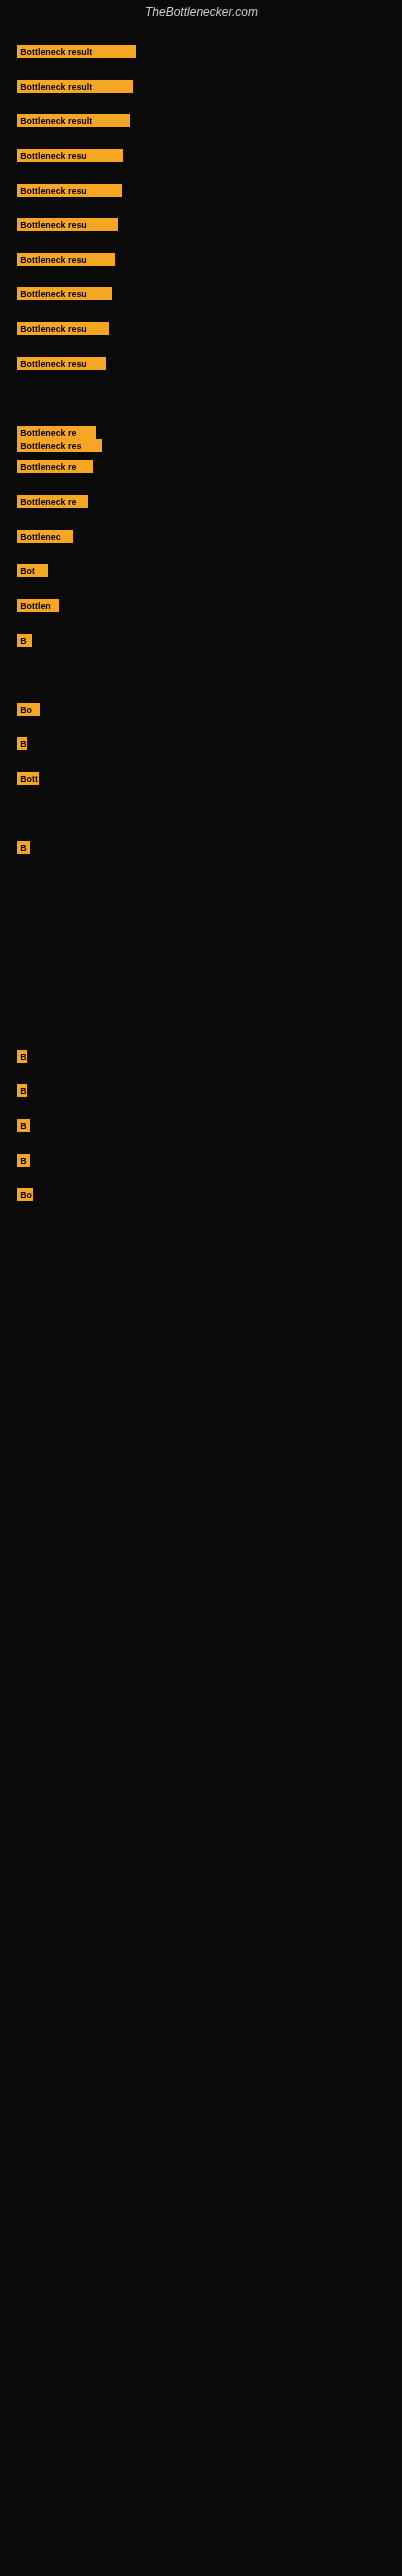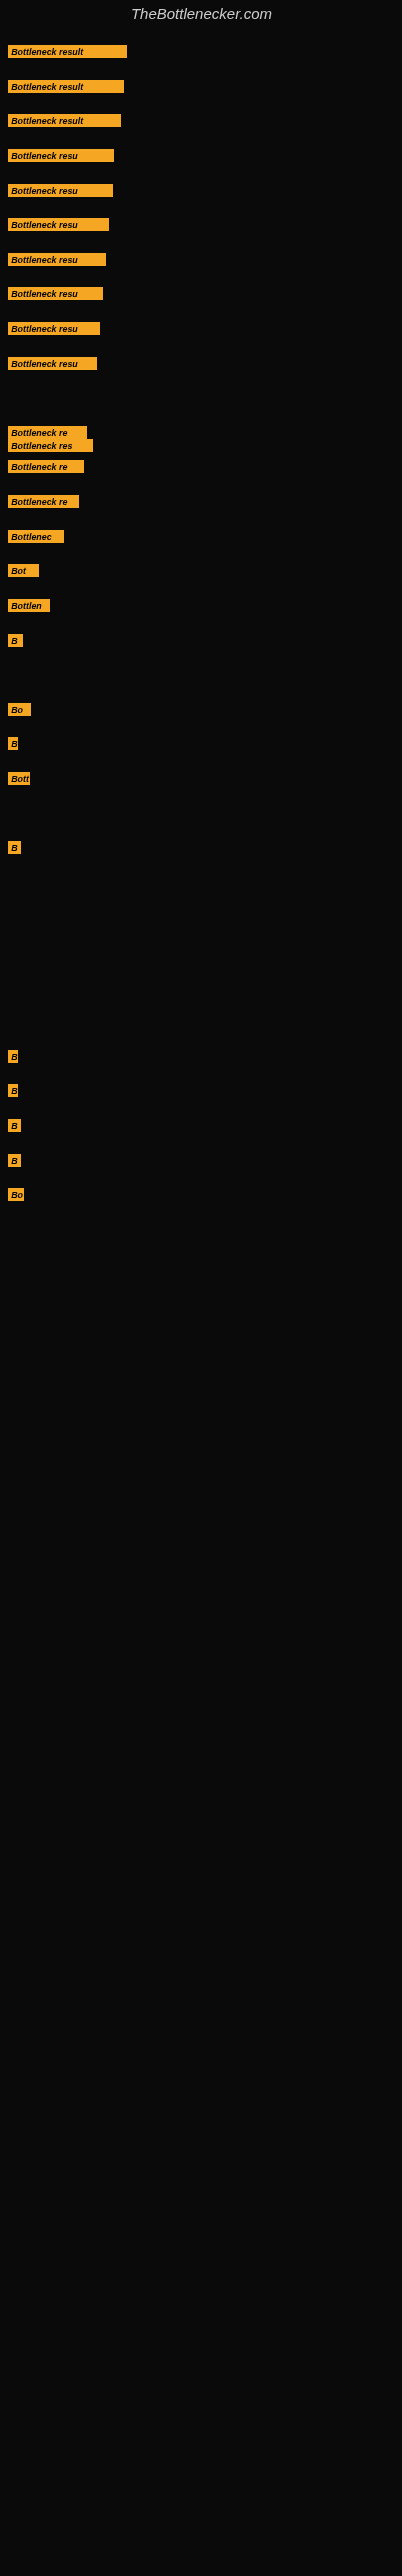--- a/index.html
+++ b/index.html
@@ -8,31 +8,30 @@
       min-height: 2576px;
       background-color: #0a0a0a;
       font-family: Arial, sans-serif;
       position: relative;
       overflow-x: hidden;
     }
 
     .site-title {
       text-align: center;
       color: #cccccc;
-      font-size: 15px;
+      font-size: 12px;
       padding: 4.8px 0 3.2px 0;
       font-style: italic;
     }
 
     .bar-row {
       position: absolute;
-      left: 8px;
+      left: 17px;
       display: flex;
       align-items: center;
-      font-style: italic;
     }
 
     .bar-label {
       background-color: #f5a623;
       color: #000;
       font-size: 8.9px;
       font-weight: bold;
       padding: 1.6px 3.2px;
       white-space: nowrap;
       overflow: hidden;

